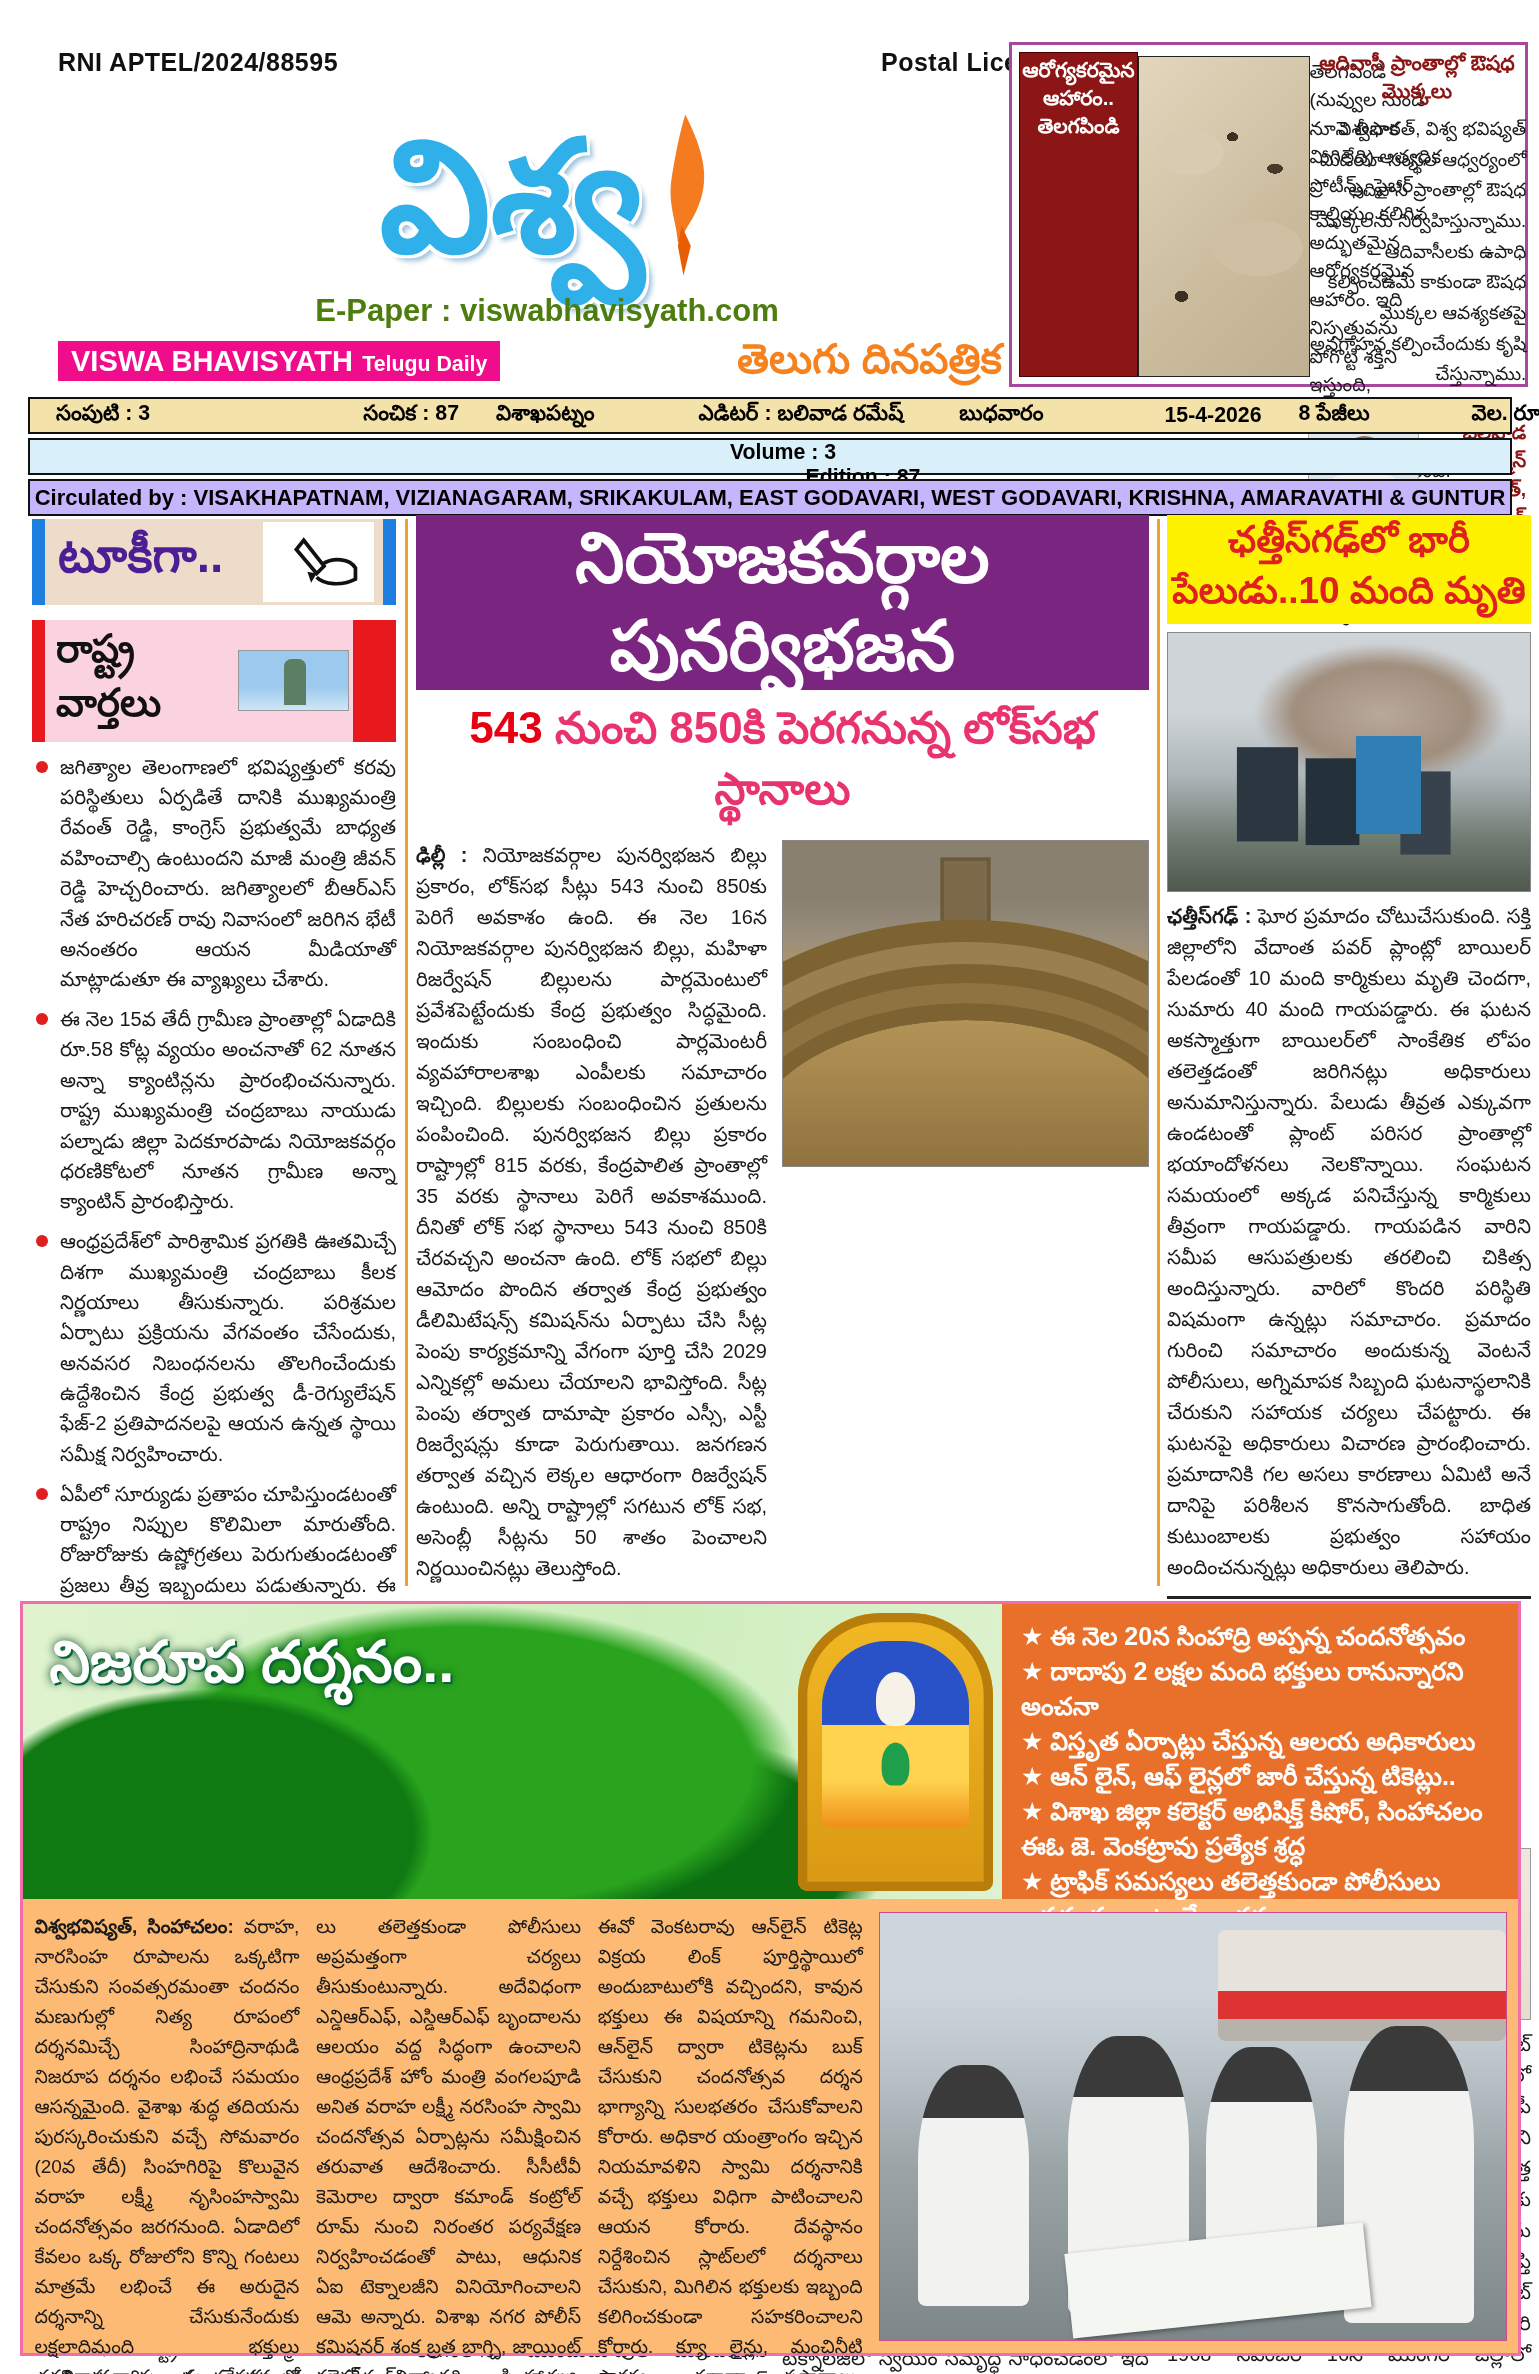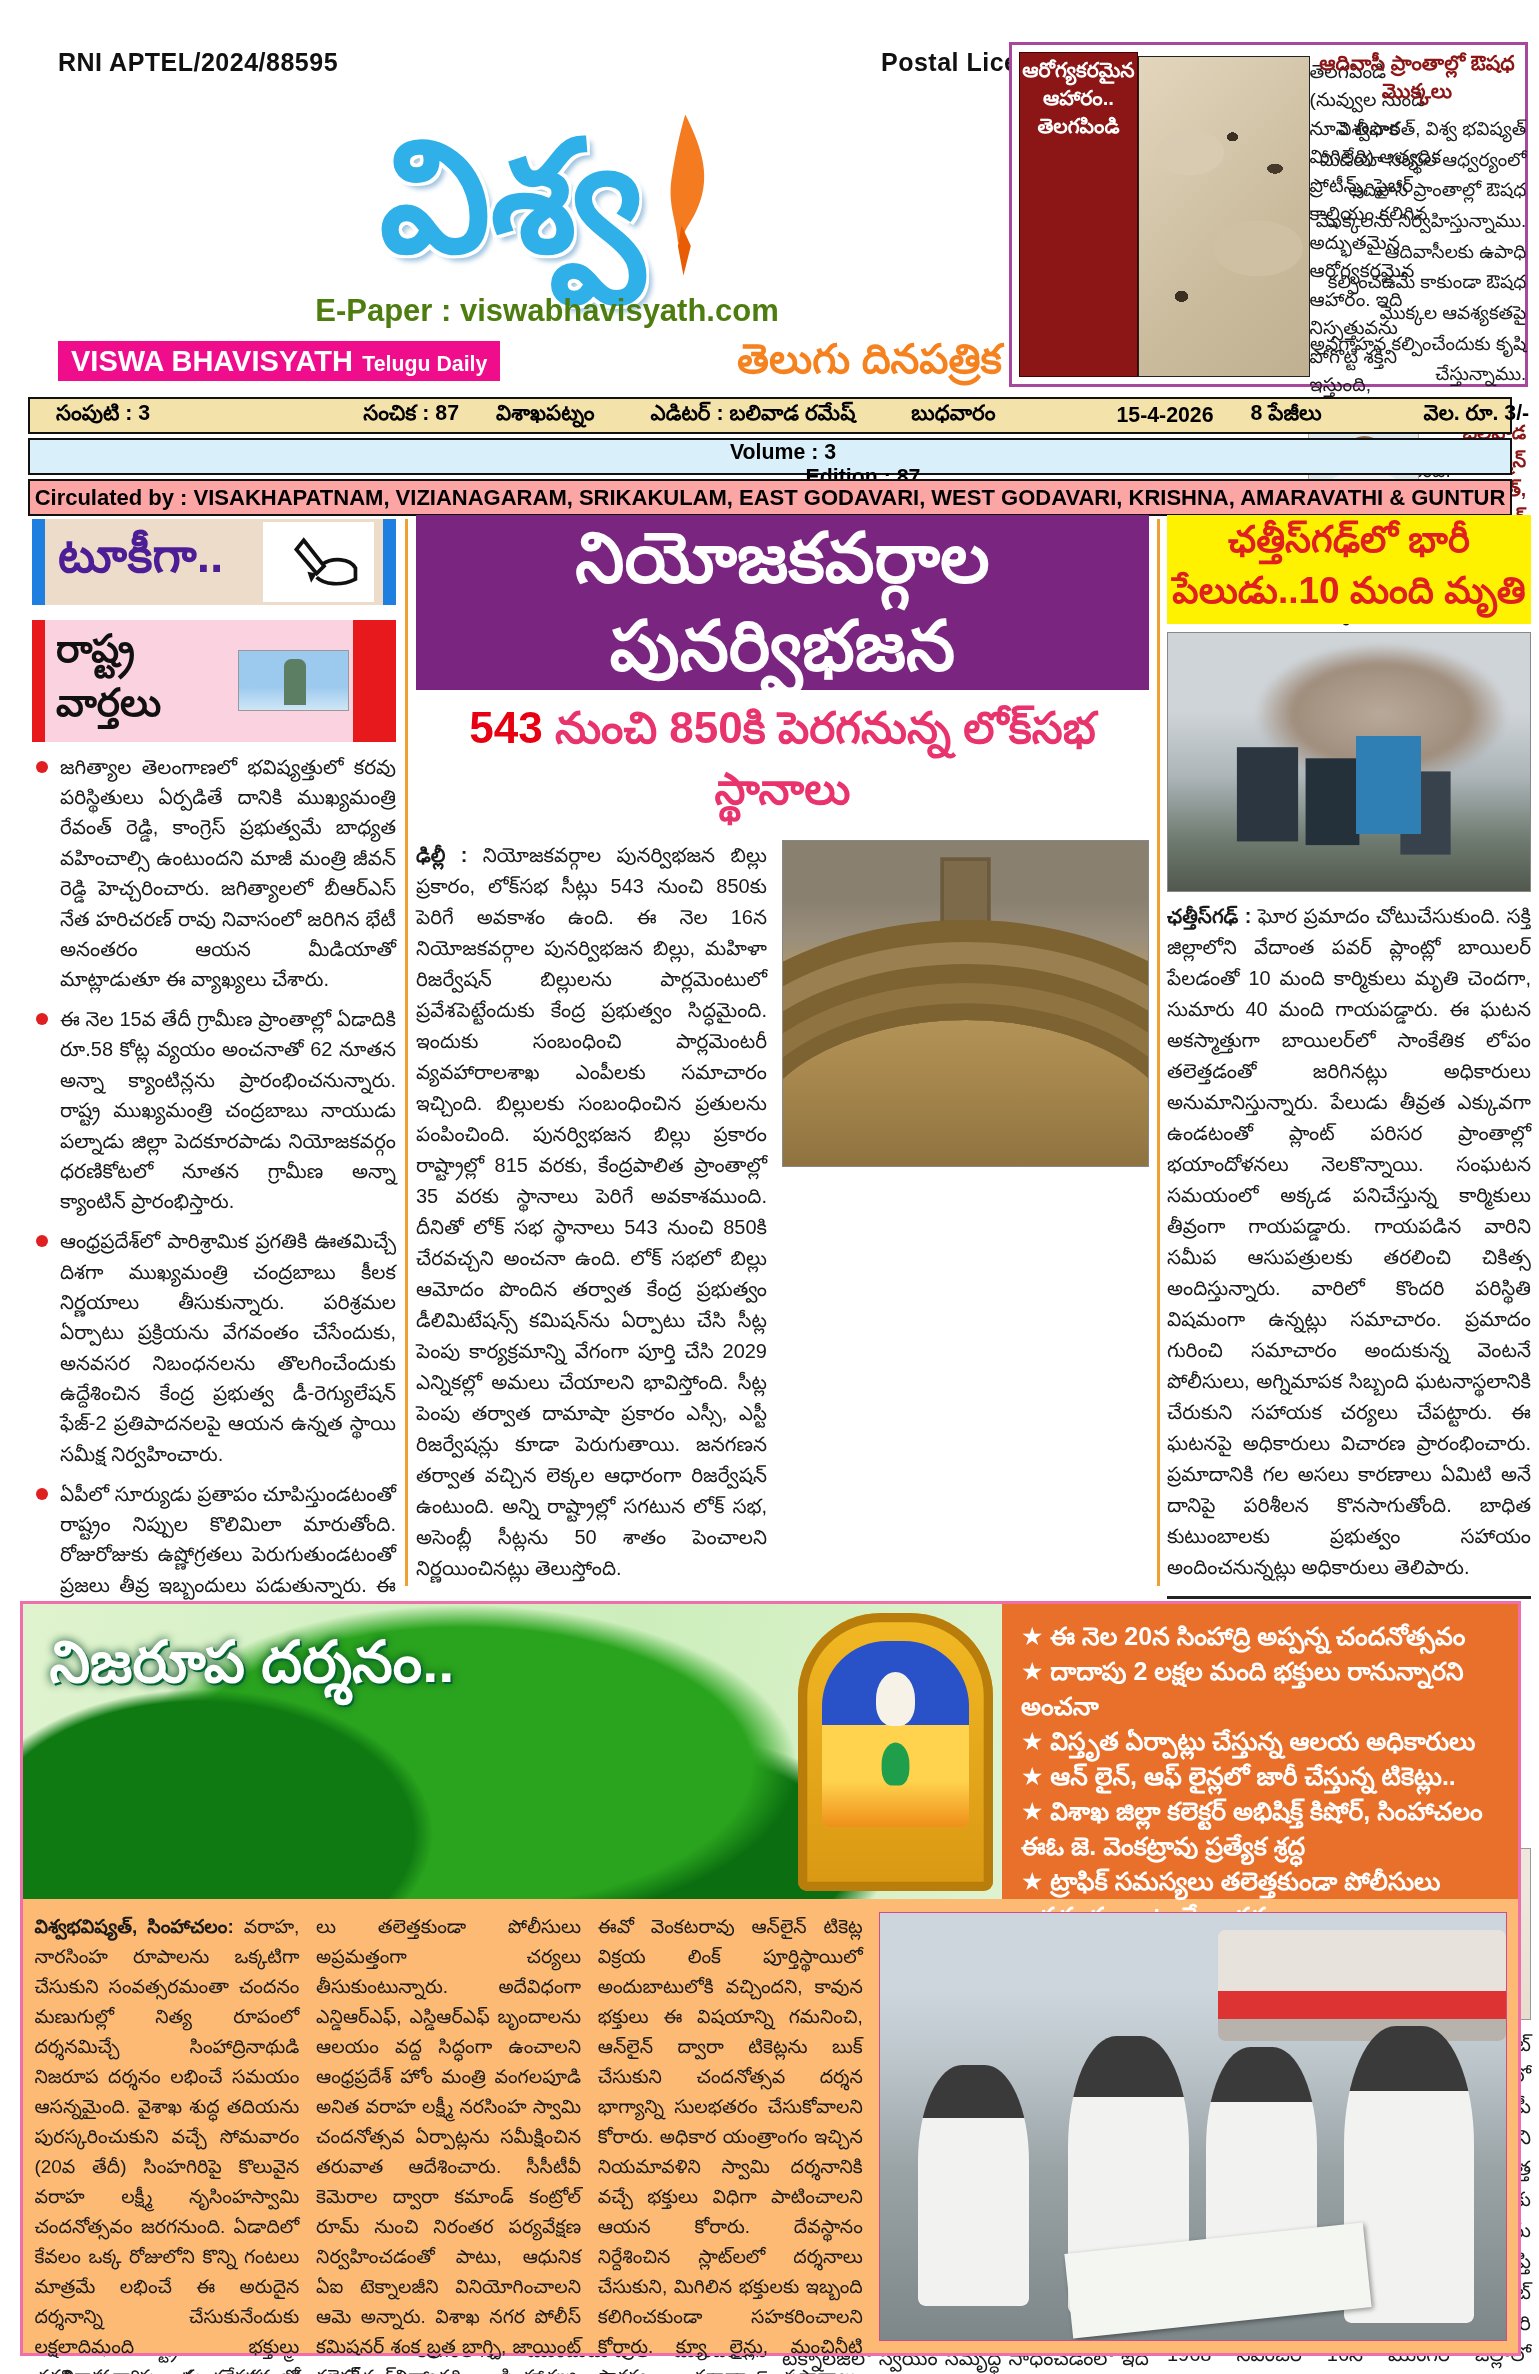--- a/index.html
+++ b/index.html
@@ -33,21 +33,21 @@
   .promo-dashes{text-align:center;color:#555;letter-spacing:3.7px;font-weight:700;margin:3.7px 0;}
   .promo-person{display:flex;gap:7.4px;margin-top:3.7px;}
   .person-ph{width:111px;height:139px;background:linear-gradient(#dfe8ea 55%,#c22 55% 70%,#eee 70%);position:relative;border:0.9px solid #aaa;}
   .person-ph:before{content:"";position:absolute;left:35px;top:16.7px;width:41px;height:41px;border-radius:50%;background:#9c6b4f;}
   .person-ph:after{content:"";position:absolute;left:20.4px;top:56px;width:70px;height:83px;border-radius:13px 13px 0 0;background:#f4f4f4;}
   .promo-sign{flex:1;color:#8c1515;font-weight:800;font-size:19.5px;text-align:right;line-height:1.45;}
   
   .bar{border:2.8px solid #111;display:flex;align-items:center;font-weight:700;}
   .bar1{background:#f3e2a9;font-size:21.3px;}
   .bar2{background:#d9effa;font-size:21.3px;flex-direction:column;}
-  .bar3{background:#fca5a5;font-size:22px;justify-content:center;}
+  .bar3{background:#c4b5fd;font-size:22px;justify-content:center;}
   .bar span{white-space:nowrap;}
   
   .vdiv{width:2.8px;background:#f0a030;}
   
   .tookiga{background:#ecdcc9;display:flex;align-items:center;position:relative;}
   .bluebar{width:13px;align-self:stretch;background:#1e7fe0;}
   .tookiga-label{font-size:48px;font-weight:800;color:#4c1d95;padding:9.3px 13px;flex:1;}
   .tookiga-icon{width:111px;height:80px;background:#fff;display:flex;align-items:center;justify-content:center;margin-right:9.3px;}
   .sec-head{background:#fbd3e0;display:flex;align-items:center;position:relative;}
   .redbar{width:13px;align-self:stretch;background:#e8191c;}
@@ -148,21 +148,21 @@
         <div class="person-ph"></div>
         <div class="promo-sign">బలివాడ రమేష్ చైర్మన్ విశ్వభారత్, విశ్వభవిష్యత్ మీడియా సంస్థలు</div>
       </div>
     </div>
   </div>
 
   <div class="abs bar bar1" style="left:28px;top:397px;width:1484px;height:37px;">
     <span style="margin-left:26px;">సంపుటి : 3</span>
     <span style="margin-left:213px;">సంచిక : 87</span>
     <span style="margin-left:37px;">విశాఖపట్నం</span>
-    <span style="margin-left:56px;">ఎడిటర్ : బలివాడ రమేష్</span>
+    <span style="margin-left:104px;">ఎడిటర్ : బలివాడ రమేష్</span>
     <span style="margin-left:56px;">బుధవారం</span>
     <span style="margin-left:121px;">15-4-2026</span>
     <span style="margin-left:37px;">8 పేజీలు</span>
     <span style="margin-left:102px;">వెల. రూ. 3/-</span>
   </div>
   <div class="abs bar bar2" style="left:28px;top:438px;width:1484px;height:37px;">
     <span style="margin-left:26px;">Volume : 3</span>
     <span style="margin-left:186px;">Edition : 87</span>
     <span style="margin-left:18.6px;">Visakhapatnam</span>
     <span style="margin-left:111px;">Editor : Balivada Ramesh</span>

